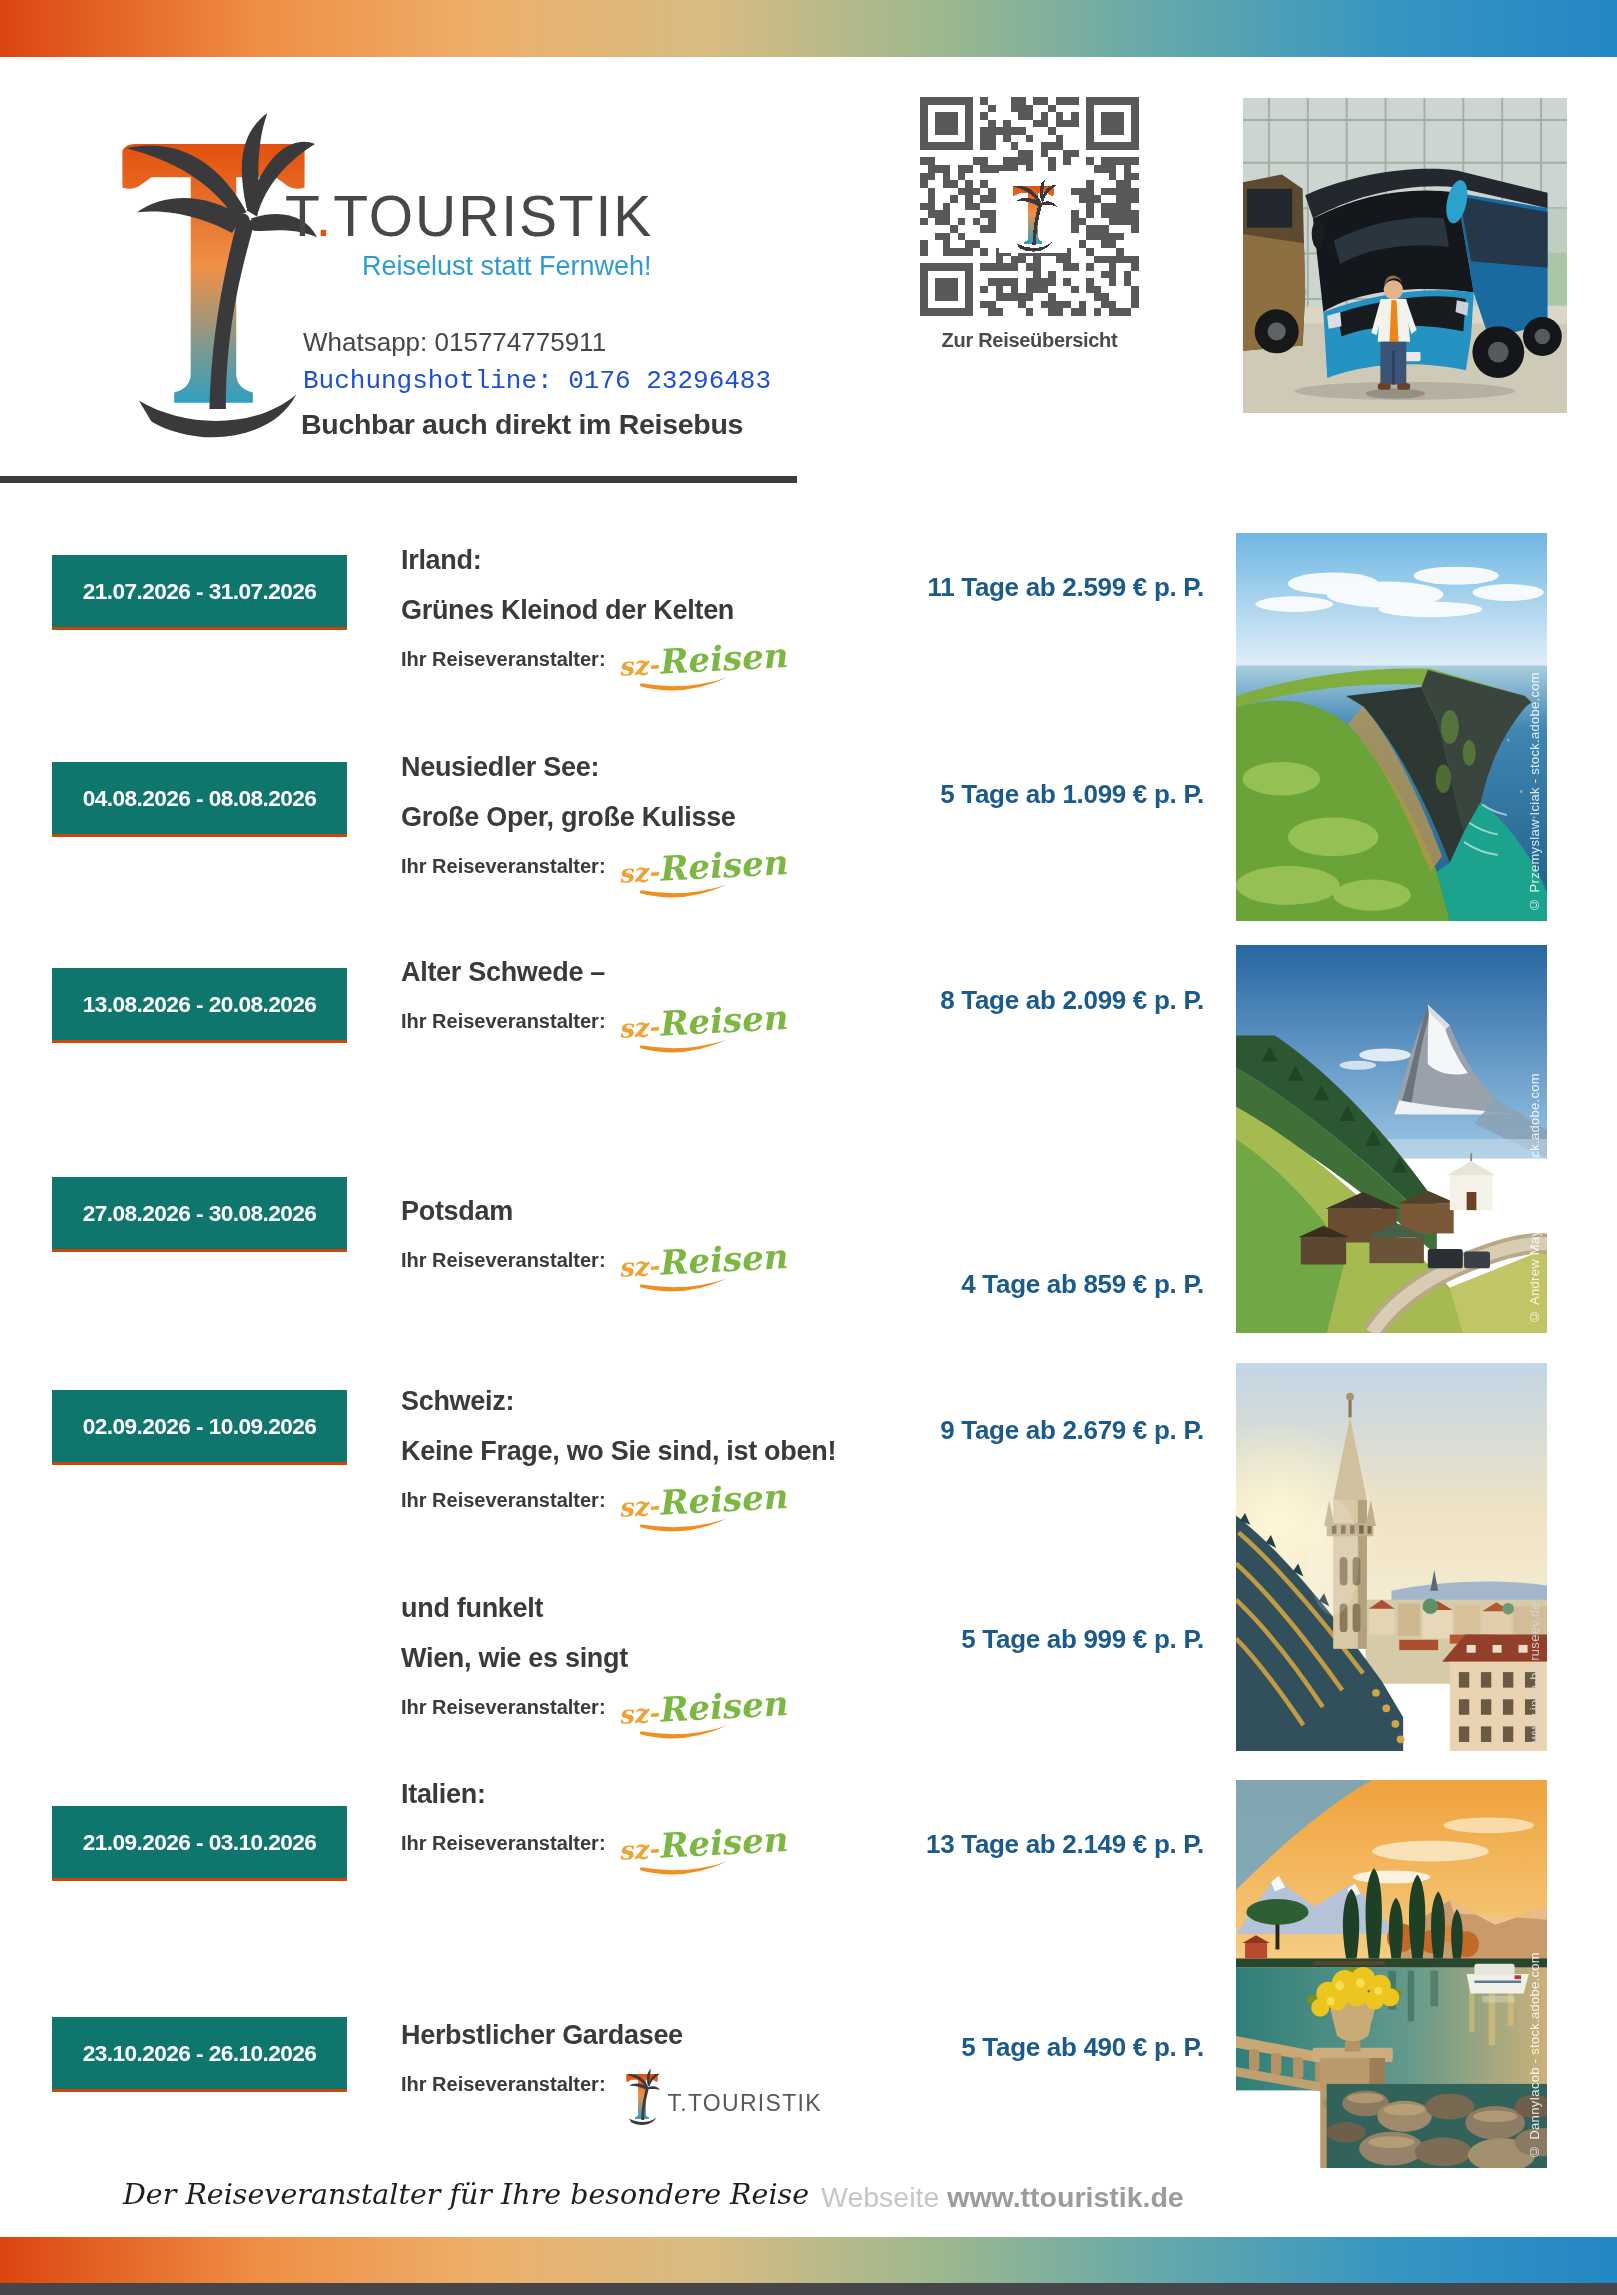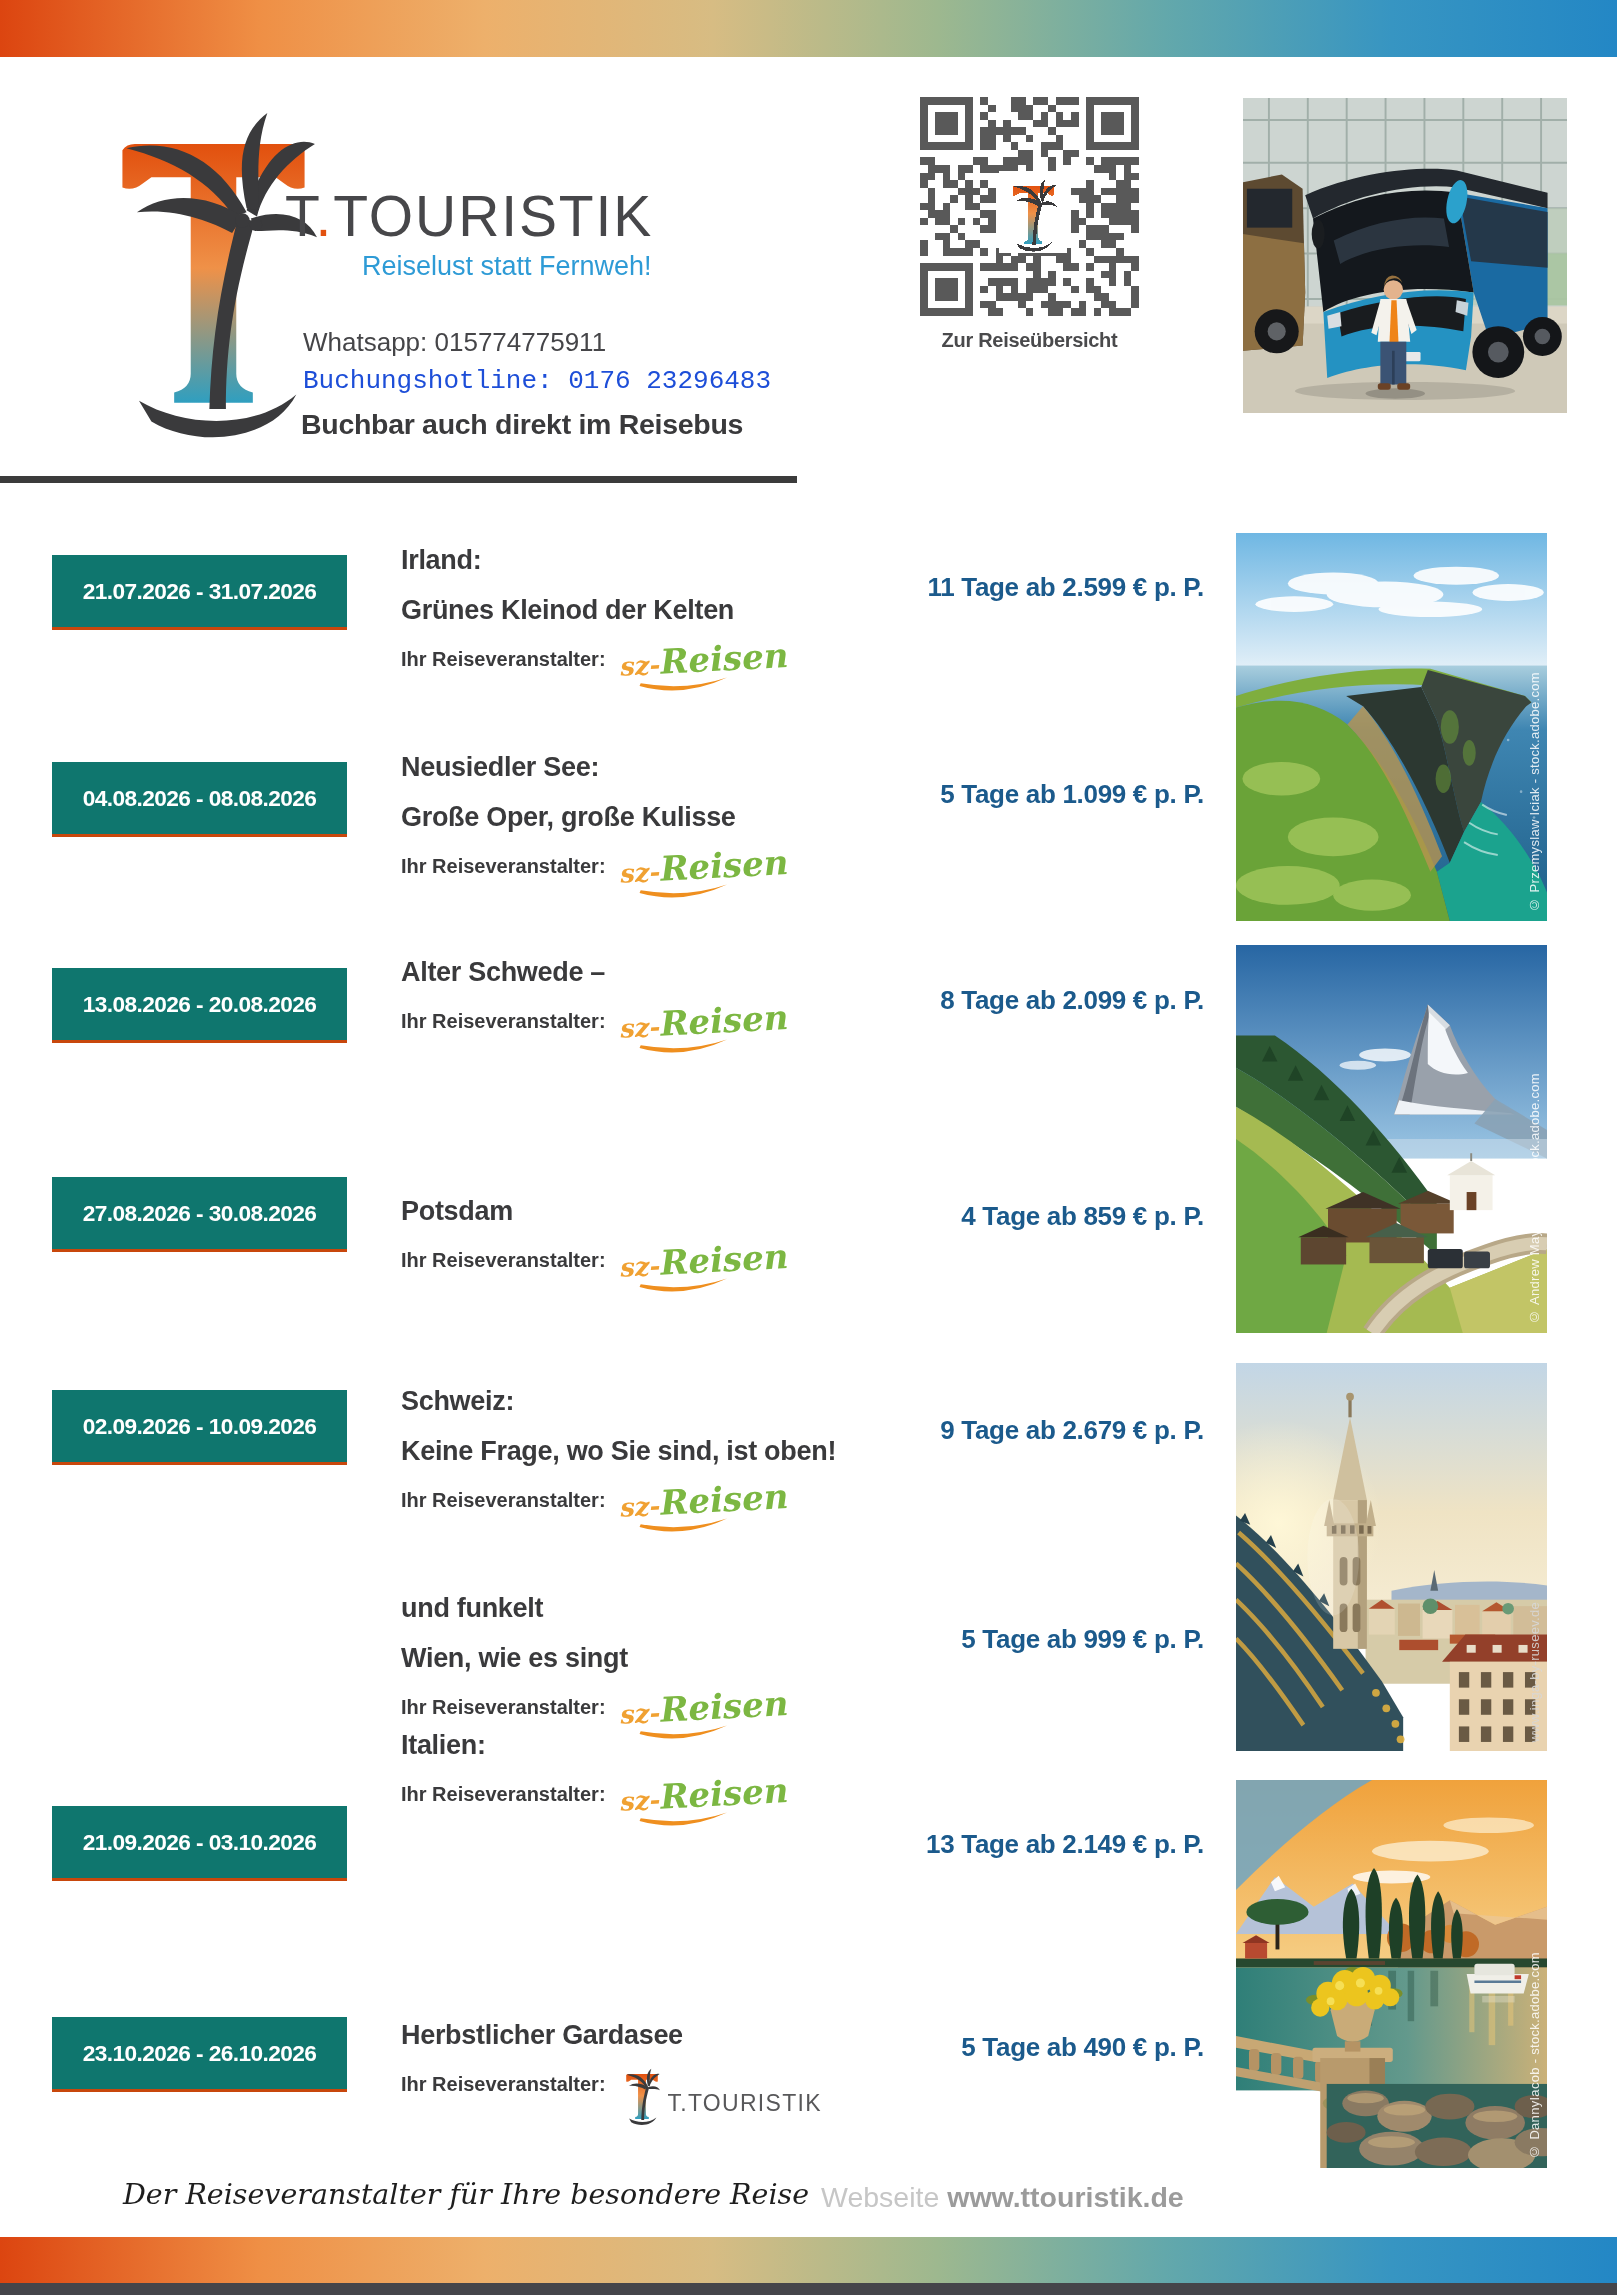--- a/index.html
+++ b/index.html
@@ -490,21 +490,21 @@
   <div class="trip-body" style="top:1186px">
     <div class="trip-title">Potsdam</div>
     <div class="trip-title"></div>
     <div class="org-row">
       <span class="org-label">Ihr Reiseveranstalter:</span>
       <span class="szlogo"><span class="sz1">sz-</span><span class="sz2">Reisen</span><svg class="szsw" viewBox="0 0 150 24">
             <path d="M8,8 Q75,30 144,2 Q80,20 10,4 Z" fill="#ef8f1f"></path>
           </svg></span>
     </div>
   </div>
-  <div class="price" style="top:1201px">4 Tage ab 859 € p. P.</div>
+  <div class="price" style="top:1269px">4 Tage ab 859 € p. P.</div>
 
   <div class="badge" style="top:1390px">02.09.2026 - 10.09.2026</div>
   <div class="trip-body" style="top:1376px">
     <div class="trip-title">Schweiz:</div>
     <div class="trip-title">Keine Frage, wo Sie sind, ist oben!</div>
     <div class="org-row">
       <span class="org-label">Ihr Reiseveranstalter:</span>
       <span class="szlogo"><span class="sz1">sz-</span><span class="sz2">Reisen</span><svg class="szsw" viewBox="0 0 150 24">
             <path d="M8,8 Q75,30 144,2 Q80,20 10,4 Z" fill="#ef8f1f"></path>
           </svg></span>
@@ -518,21 +518,21 @@
     <div class="org-row">
       <span class="org-label">Ihr Reiseveranstalter:</span>
       <span class="szlogo"><span class="sz1">sz-</span><span class="sz2">Reisen</span><svg class="szsw" viewBox="0 0 150 24">
             <path d="M8,8 Q75,30 144,2 Q80,20 10,4 Z" fill="#ef8f1f"></path>
           </svg></span>
     </div>
   </div>
   <div class="price" style="top:1624px">5 Tage ab 999 € p. P.</div>
 
   <div class="badge" style="top:1806px">21.09.2026 - 03.10.2026</div>
-  <div class="trip-body" style="top:1720px">
+  <div class="trip-body" style="top:1769px">
     <div class="trip-title">Italien:</div>
     <div class="org-row">
       <span class="org-label">Ihr Reiseveranstalter:</span>
       <span class="szlogo"><span class="sz1">sz-</span><span class="sz2">Reisen</span><svg class="szsw" viewBox="0 0 150 24">
             <path d="M8,8 Q75,30 144,2 Q80,20 10,4 Z" fill="#ef8f1f"></path>
           </svg></span>
     </div>
   </div>
   <div class="price" style="top:1829px">13 Tage ab 2.149 € p. P.</div>
 

